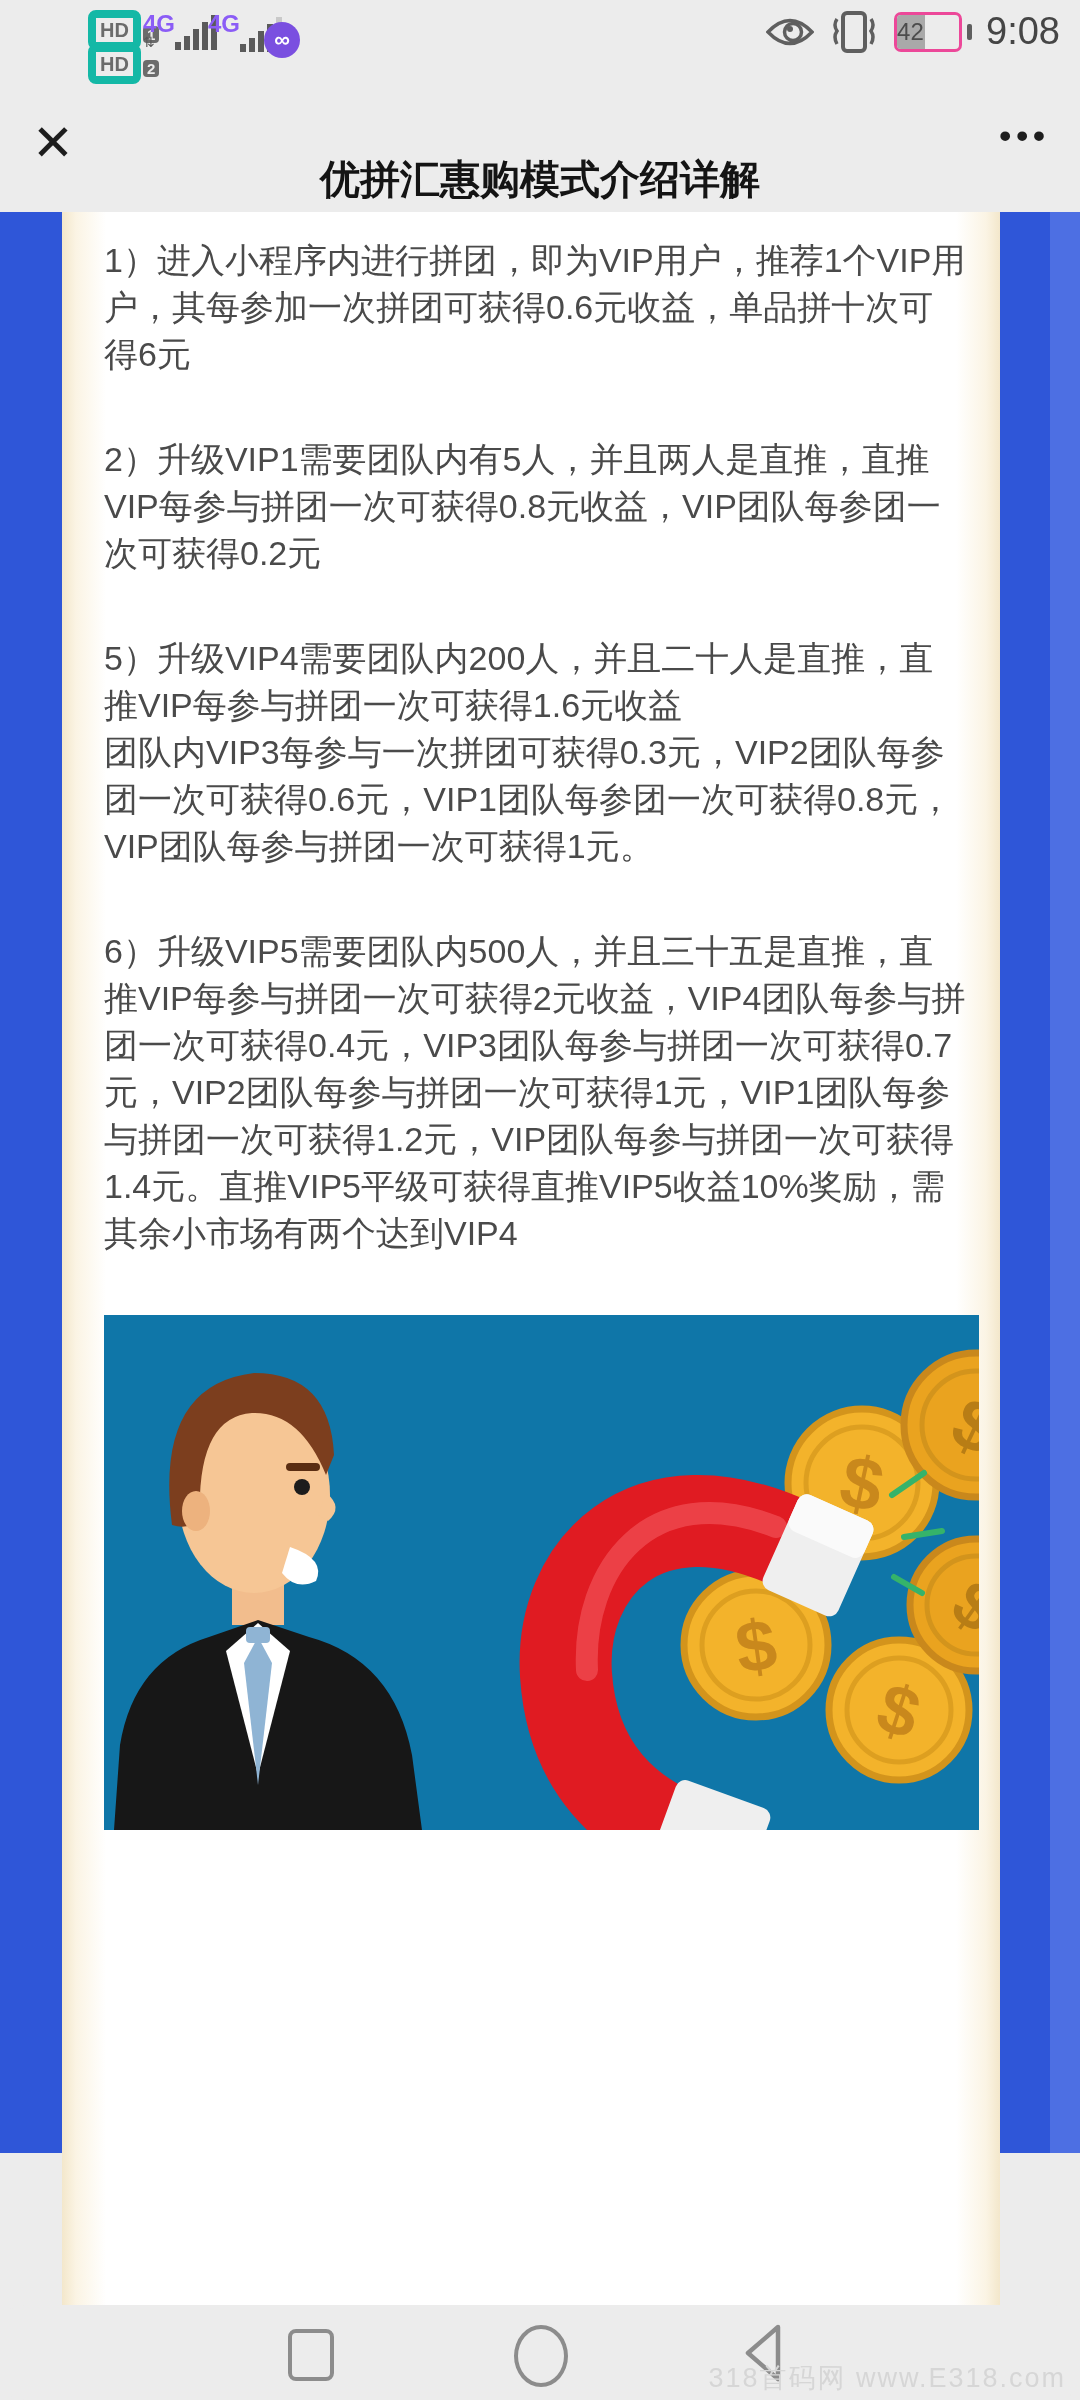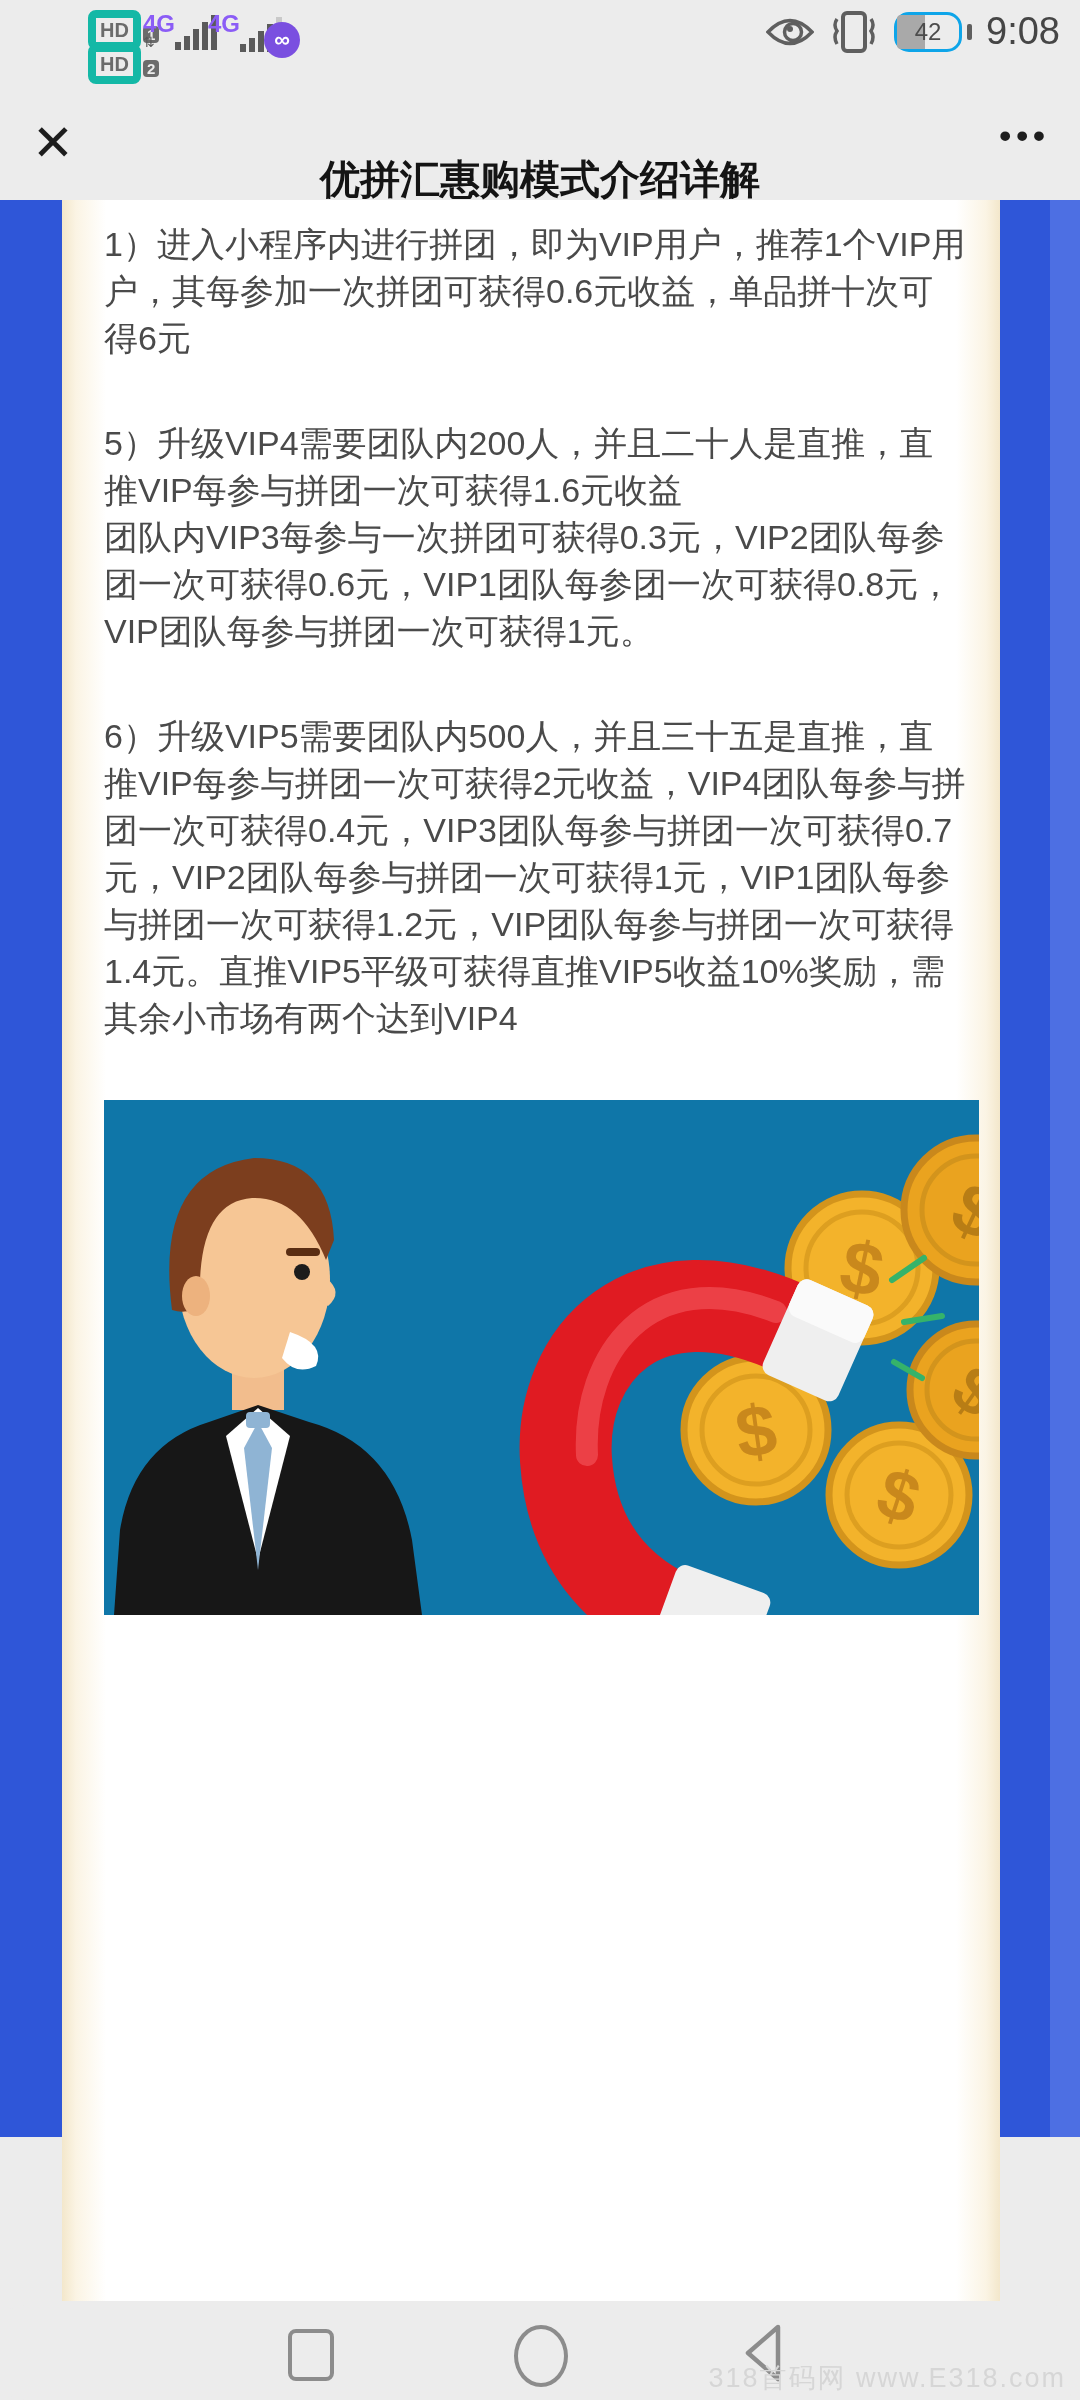--- a/index.html
+++ b/index.html
@@ -25,35 +25,35 @@
   .net-group.sim1 { left:143px; } .net-group.sim2 { left:208px; }
   .net-label { font-size:24px; font-weight:bold; color:#8b5cf6; line-height:24px; }
   .net-arrows { font-size:14px; color:#5a5a5a; line-height:12px; letter-spacing:-2px; }
   .app-dot {
     position:absolute; left:264px; top:22px; width:36px; height:36px; border-radius:50%;
     background:#7a4fe0; color:#fff; font-size:22px; font-weight:bold;
     display:flex; align-items:center; justify-content:center;
   }
   .sb-right { position:absolute; top:10px; right:20px; display:flex; align-items:center; gap:14px; }
   .sb-time { font-size:38px; color:#454545; }
-  .battery { position:relative; width:62px; height:34px; border:3px solid #0ea5e9; border-radius:15px;
-    display:flex; align-items:center; justify-content:center; }
+  .battery { position:relative; width:62px; height:34px; border:3px solid #ec4899; border-radius:7px;
+    display:flex; align-items:center; justify-content:flex-start; }
   .battery-fill { position:absolute; left:0; top:0; bottom:0; width:45%; background:#a9a9a9; border-radius:4px 0 0 4px; }
   .battery-num { position:relative; font-size:24px; color:#4c4c4c; z-index:1; }
   .battery-nub { width:5px; height:16px; background:#5f5f5f; border-radius:2px; margin-left:-10px; }
 
   .header-row { position:absolute; top:96px; left:0; width:1080px; height:104px; }
   .close-x { position:absolute; left:32px; top:22px; font-size:50px; color:#1d1d1d; line-height:50px; }
   .page-title { position:absolute; left:0; right:0; top:24px; text-align:center;
     font-size:40px; font-weight:bold; color:#141414;margin-top:32px; }
   .menu-dots { position:absolute; right:30px; top:20px; font-size:34px; color:#1d1d1d; letter-spacing:5px; font-weight:bold; }
 
   
   .main {
-    position:absolute; top:196px; left:0; width:1080px; height:1941px;
+    position:absolute; top:212px; left:0; width:1080px; height:1941px;
     background:linear-gradient(90deg,#2f56d8 0%,#2f56d8 97.2%,#4d6fe3 97.2%,#4d6fe3 100%);
   }
   .card {
     position:absolute; left:62px; top:0; width:938px; height:2105px; overflow:hidden;
     background:linear-gradient(90deg,#f3e7cb 0px,#fbf4e4 14px,#ffffff 44px,#ffffff 894px,#fbf4e4 924px,#f3e7cb 938px);
   }
   .card-inner { padding:25px 36px 0 42px; }
   .para {
     width:862px; font-size:34px; line-height:47px; color:#4a4a4a;
     margin:0 0 58px 0; white-space:pre-line;
@@ -143,20 +143,21 @@
 </div>
 
 <div class="main">
   <div class="card">
     <div class="card-inner">
 
       <div>
 
           <p class="para">1）进入小程序内进行拼团，即为VIP用户，推荐1个VIP用户，其每参加一次拼团可获得0.6元收益，单品拼十次可得6元</p>
 
+          <p class="para">2）升级VIP1需要团队内有5人，并且两人是直推，直推VIP每参与拼团一次可获得0.8元收益，VIP团队每参团一次可获得0.2元</p>
 
 
 
           <p class="para">5）升级VIP4需要团队内200人，并且二十人是直推，直推VIP每参与拼团一次可获得1.6元收益
 团队内VIP3每参与一次拼团可获得0.3元，VIP2团队每参团一次可获得0.6元，VIP1团队每参团一次可获得0.8元，VIP团队每参与拼团一次可获得1元。</p>
 
           <p class="para">6）升级VIP5需要团队内500人，并且三十五是直推，直推VIP每参与拼团一次可获得2元收益，VIP4团队每参与拼团一次可获得0.4元，VIP3团队每参与拼团一次可获得0.7元，VIP2团队每参与拼团一次可获得1元，VIP1团队每参与拼团一次可获得1.2元，VIP团队每参与拼团一次可获得1.4元。直推VIP5平级可获得直推VIP5收益10%奖励，需其余小市场有两个达到VIP4</p>
         </div>
 
       <div class="illustration-wrap">

